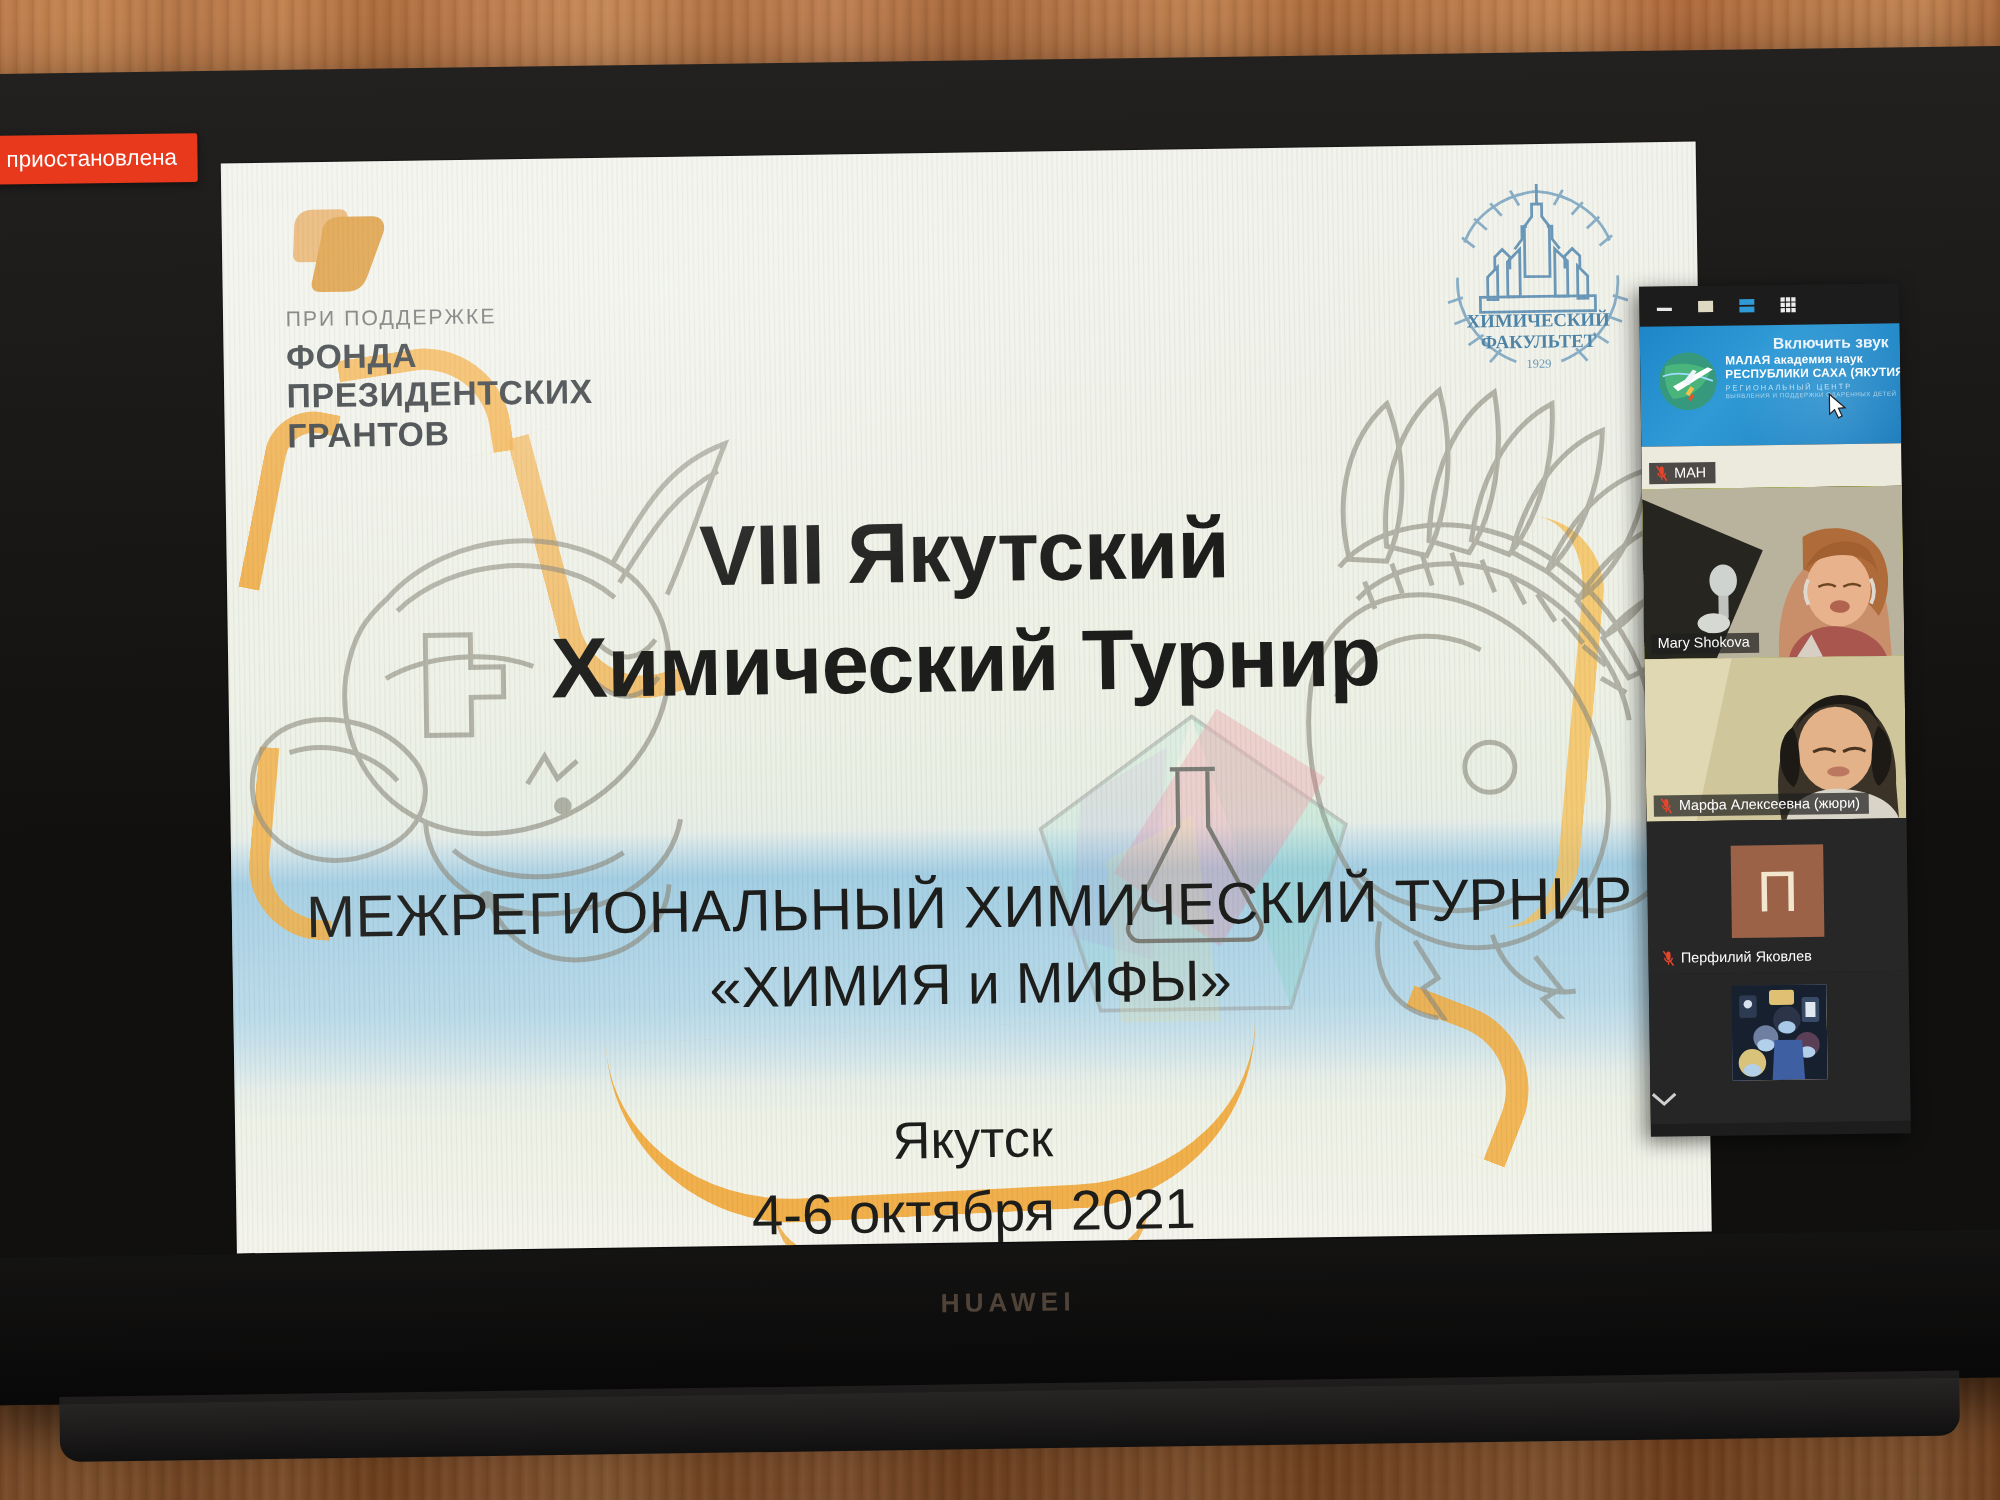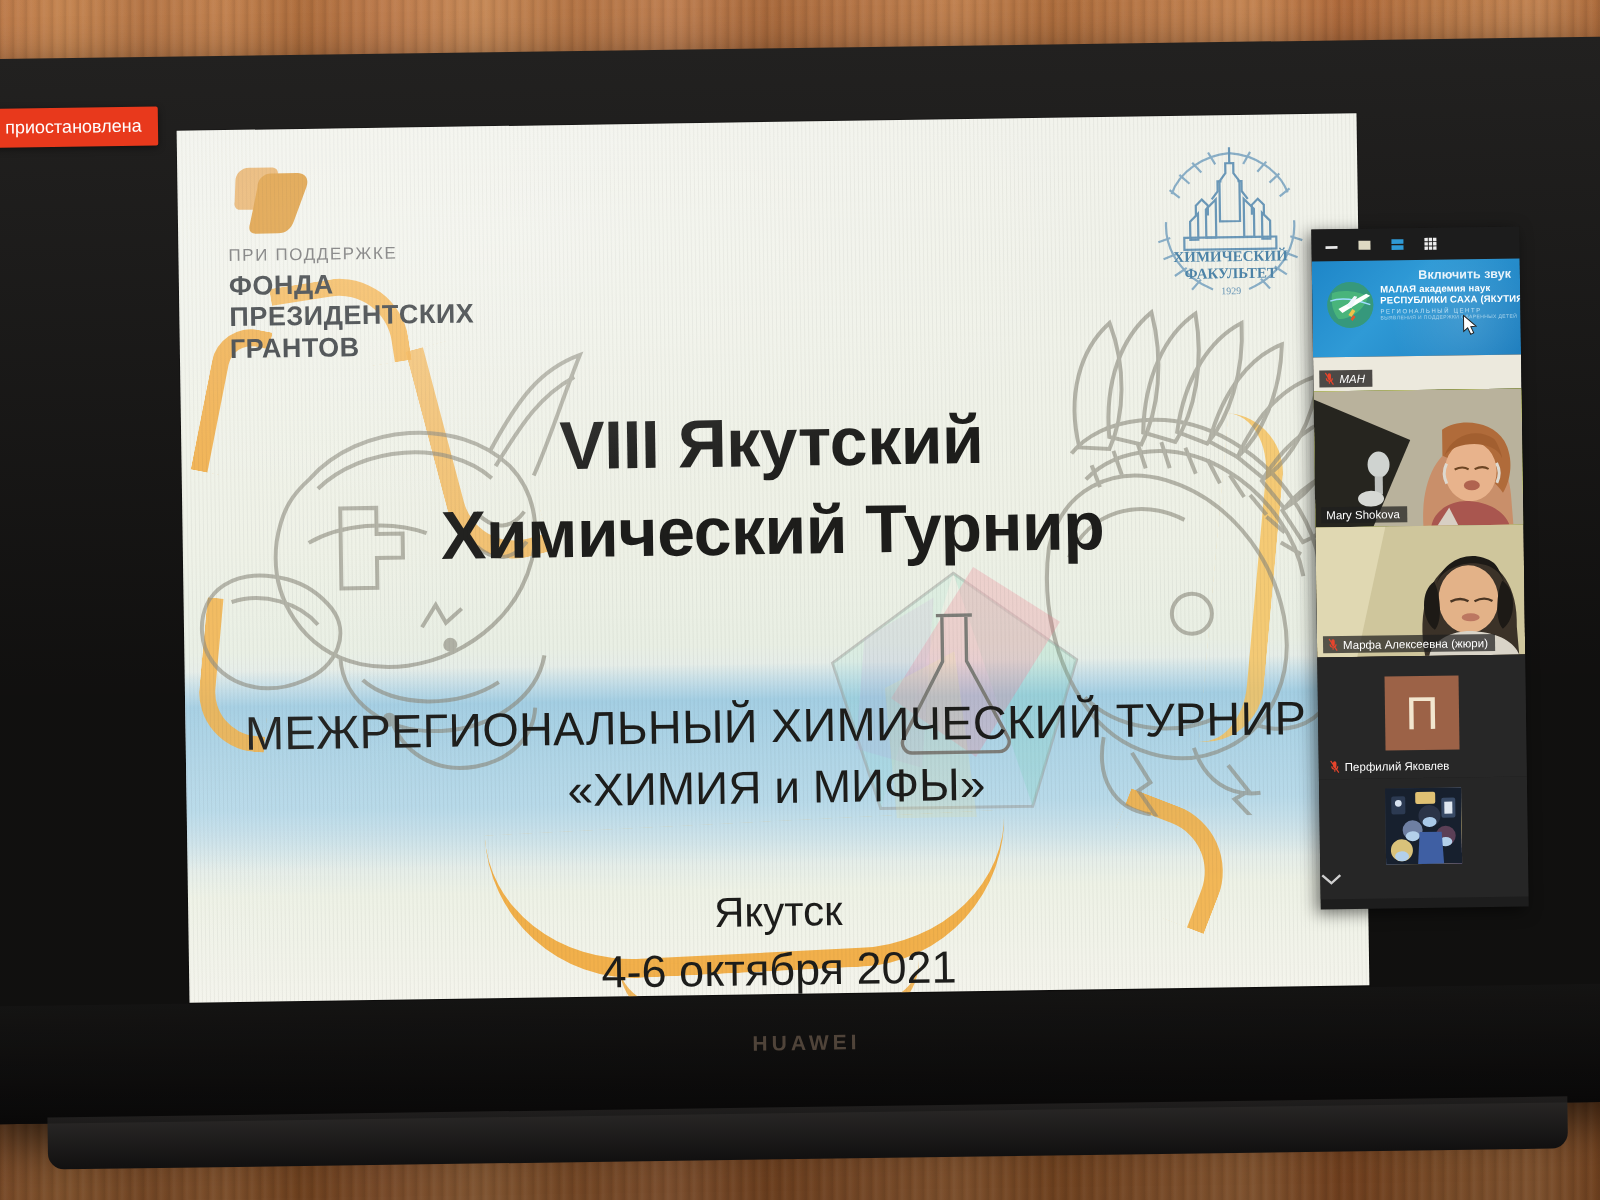--- a/index.html
+++ b/index.html
@@ -433,21 +433,21 @@
       <div class="m2">РЕСПУБЛИКИ САХА (ЯКУТИЯ)</div>
       <div class="m3">РЕГИОНАЛЬНЫЙ ЦЕНТР</div>
       <div class="m4">ВЫЯВЛЕНИЯ И ПОДДЕРЖКИ ОДАРЕННЫХ ДЕТЕЙ</div>
     </div>
     <svg id="cursor" width="16" height="22" viewBox="0 0 16 22">
       <path d="M1 1 L1 17 L5 13.5 L8 20 L11 18.6 L8.2 12.4 L13.4 12Z" fill="#ffffff" stroke="#222" stroke-width="1"></path>
     </svg>
   </div>
 
   <div id="man-banner-2">
-    <div class="name-chip" style="background:rgba(40,38,36,0.82);font-style:italic;">
+    <div class="name-chip" style="background:rgba(40,38,36,0.82);">
       <svg class="muted-ic" width="10" height="13" viewBox="0 0 10 13">
         <path d="M5 1 a1.7 1.7 0 0 1 1.7 1.7 v3.4 a1.7 1.7 0 0 1 -3.4 0 v-3.4 A1.7 1.7 0 0 1 5 1Z" fill="#e8452c"></path>
         <path d="M2 6 a3 3 0 0 0 6 0" stroke="#e8452c" stroke-width="1.1" fill="none"></path>
         <path d="M5 9.2 v2.3" stroke="#e8452c" stroke-width="1.1"></path>
         <path d="M1 0.6 L9 12.4" stroke="#e8452c" stroke-width="1.2"></path>
       </svg>
       <span>МАН</span>
     </div>
   </div>
 

